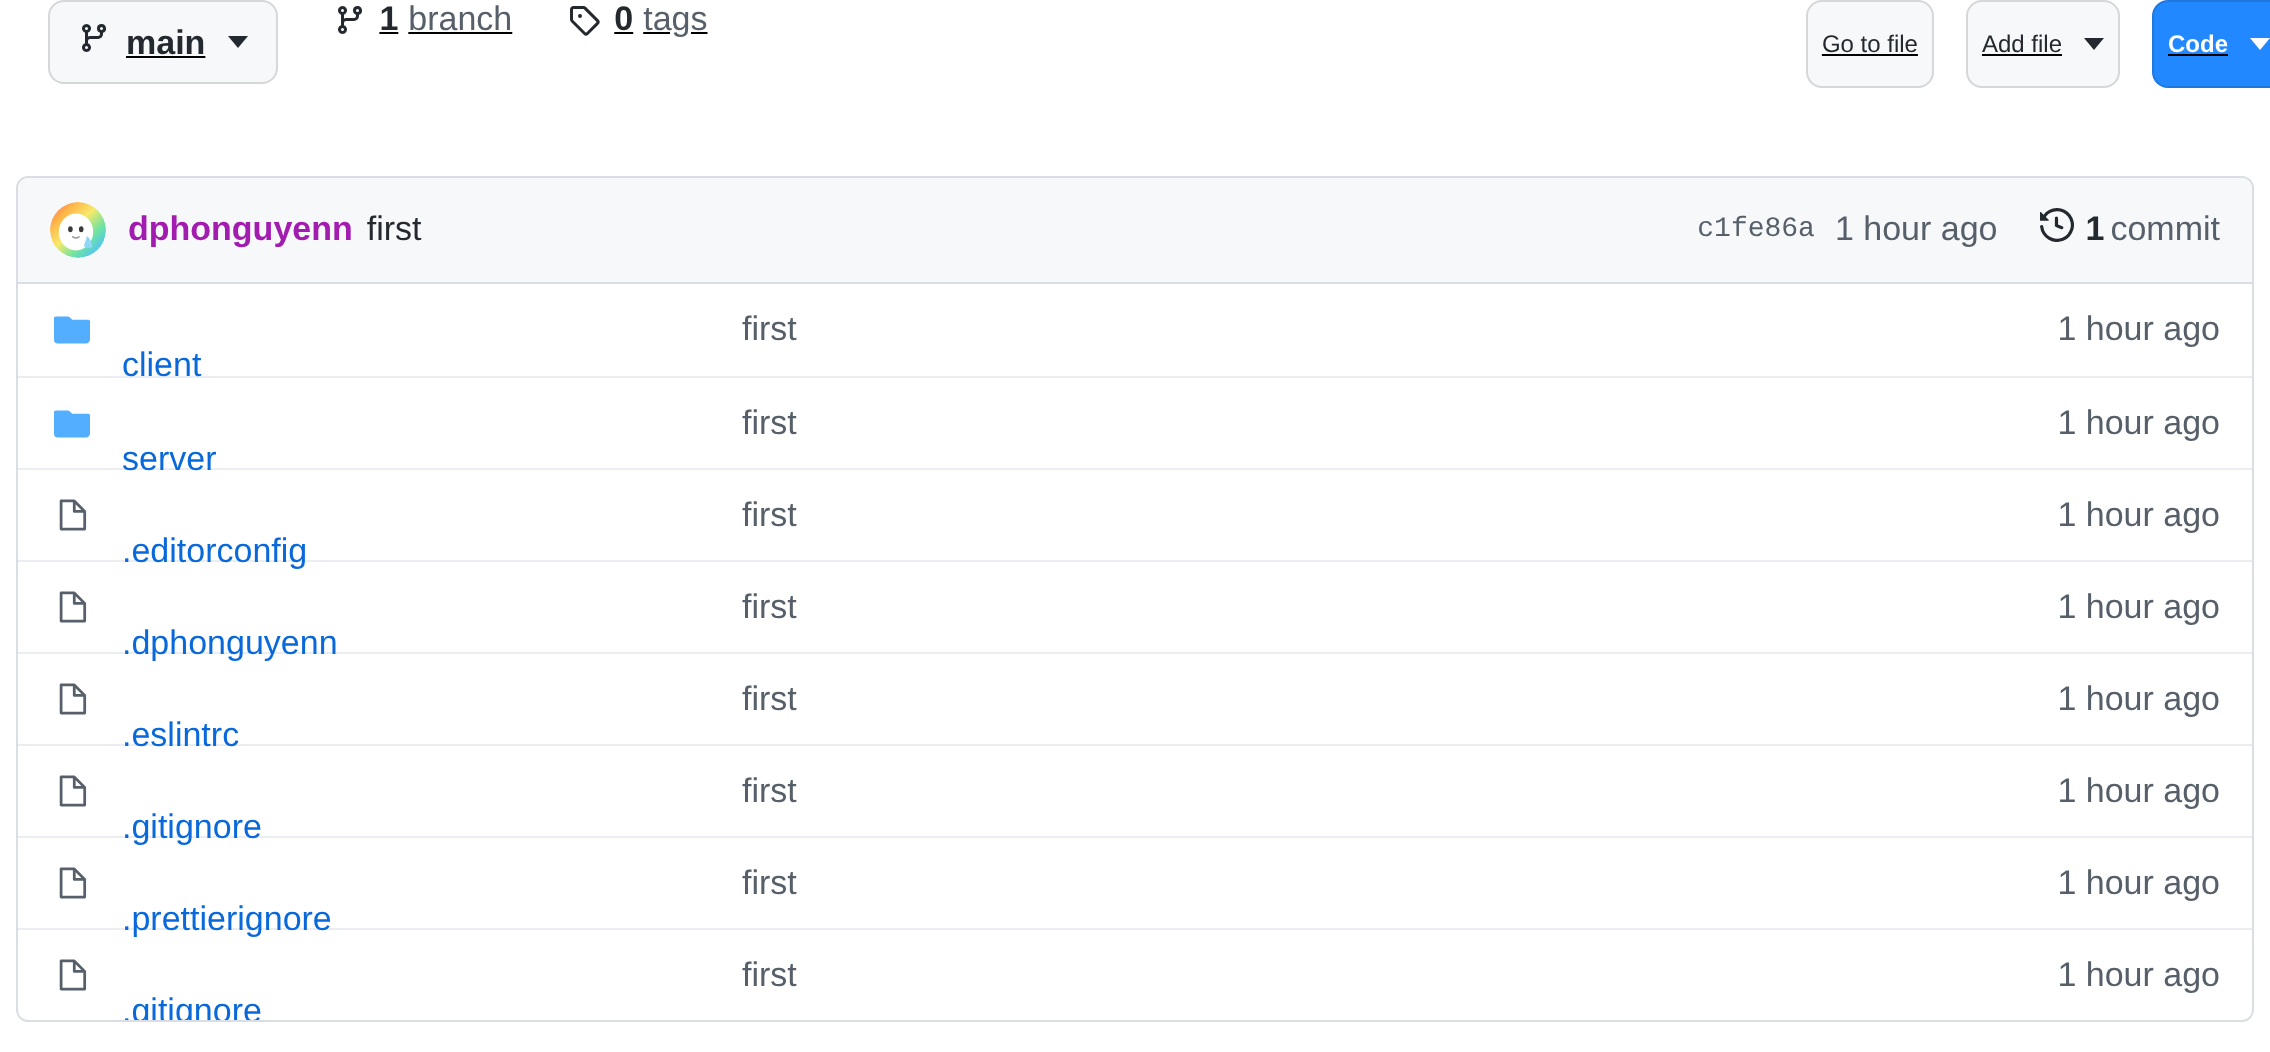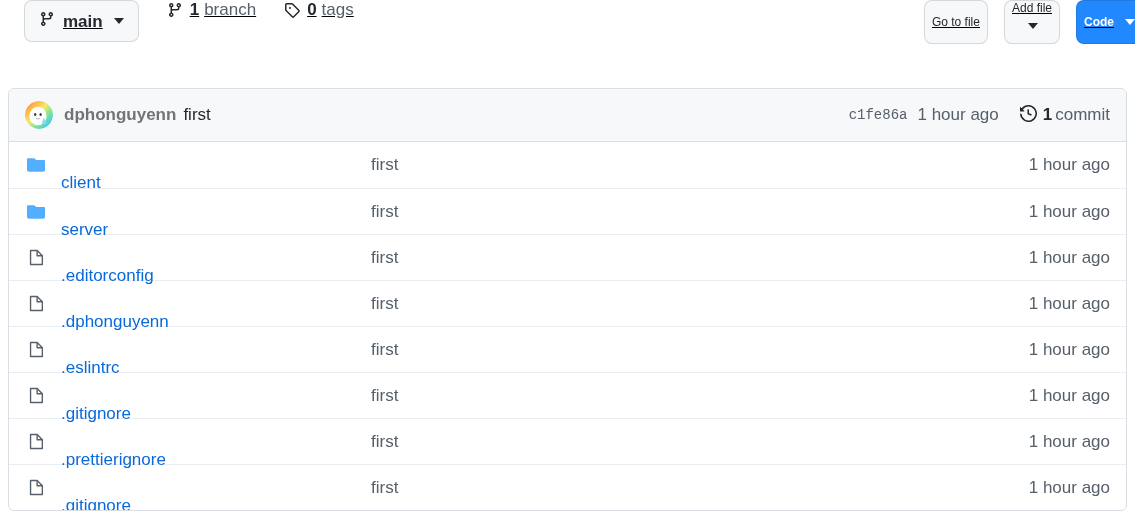--- a/index.html
+++ b/index.html
@@ -62,21 +62,21 @@
     cursor: pointer;
     margin-right: 16px;
   }
   .btn.primary {
     background: #2188ff;
     border-color: rgba(27,31,36,0.15);
     color: #ffffff;
     font-weight: bold;
     margin-right: 8px;
   }
-  .btn.addfile { font-weight: normal; flex-direction: column; }
+  .btn.addfile { font-weight: normal; }
 
   
   .filetable {
     position: absolute; left: 8px; top: 88px;
     width: 1119px;
     border: 1px solid #d8dee4;
     border-radius: 6px;
     overflow: hidden;
     background: #ffffff;
   }
@@ -87,21 +87,21 @@
     border-bottom: 1px solid #d8dee4;
     padding: 0 16px;
   }
   .avatar {
     width: 28px; height: 28px; border-radius: 50%;
     flex: 0 0 28px;
     overflow: hidden;
     margin-right: 11px;
   }
   .author {
-    font-size: 17px; font-weight: bold; color: #737373;
+    font-size: 17px; font-weight: bold; color: #a21caf;
     cursor: pointer;
   }
   .commit-msg {
     font-size: 17px; color: #24292f; margin-left: 7px;
     cursor: pointer;
   }
   .ch-right { margin-left: auto; display: flex; align-items: center; }
   .sha {
     font-family: "Liberation Mono", monospace;
     font-size: 14px; color: #57606a;

